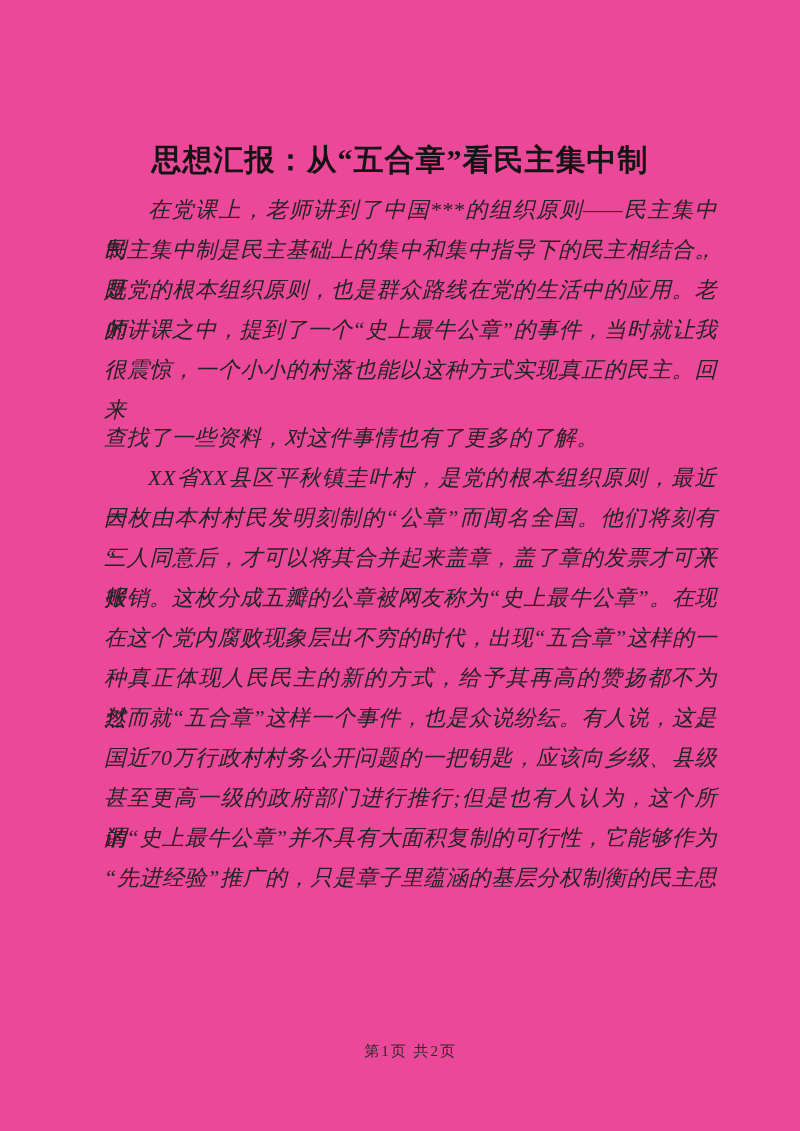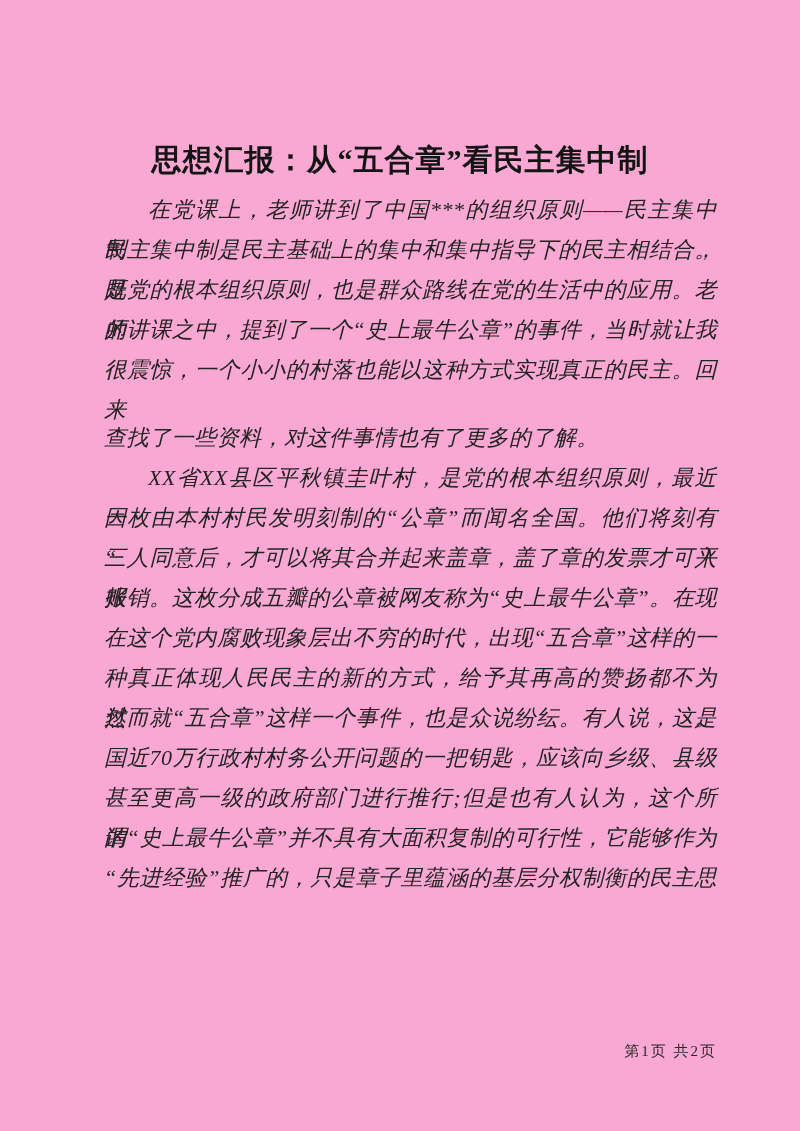--- a/index.html
+++ b/index.html
@@ -4,21 +4,21 @@
 <style>
   html, body {
     margin: 0;
     padding: 0;
     background: #ffffff;
   }
   .page {
     position: relative;
     width: 800px;
     height: 1131px;
-    background: #f9a8d4;
+    background: #ec4899;
     overflow: hidden;
     font-family: "Liberation Serif", "DejaVu Serif", serif;
     color: #1f1f1f;
   }
   .doc-title {
     position: absolute;
     top: 139px;
     left: 0;
     width: 800px;
     margin: 0;
@@ -50,21 +50,21 @@
     margin-top: 28px;
   }
   .line.indent {
     text-indent: 44px;
   }
   .doc-footer {
     position: absolute;
     top: 1040px;
     left: 104px;
     width: 613px;
-    text-align: right;
+    text-align: center;
     font-size: 15px;
     line-height: 22px;
     letter-spacing: 2px;
     color: #2a2a2a;
   }
 </style>
 </head>
 <body>
 
 <div class="page">

